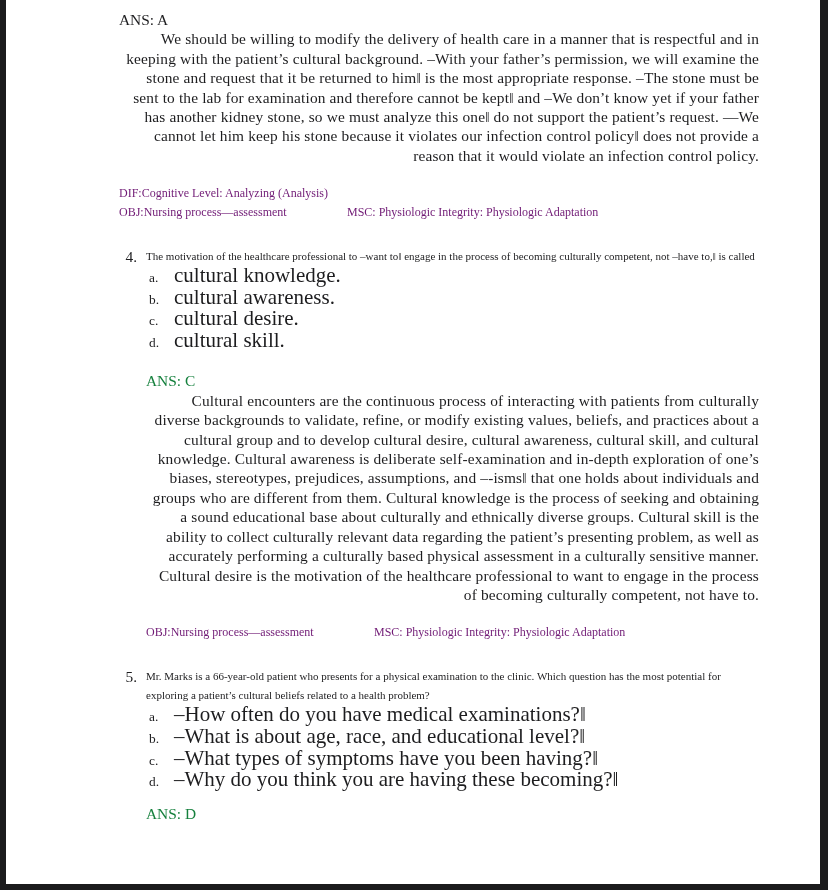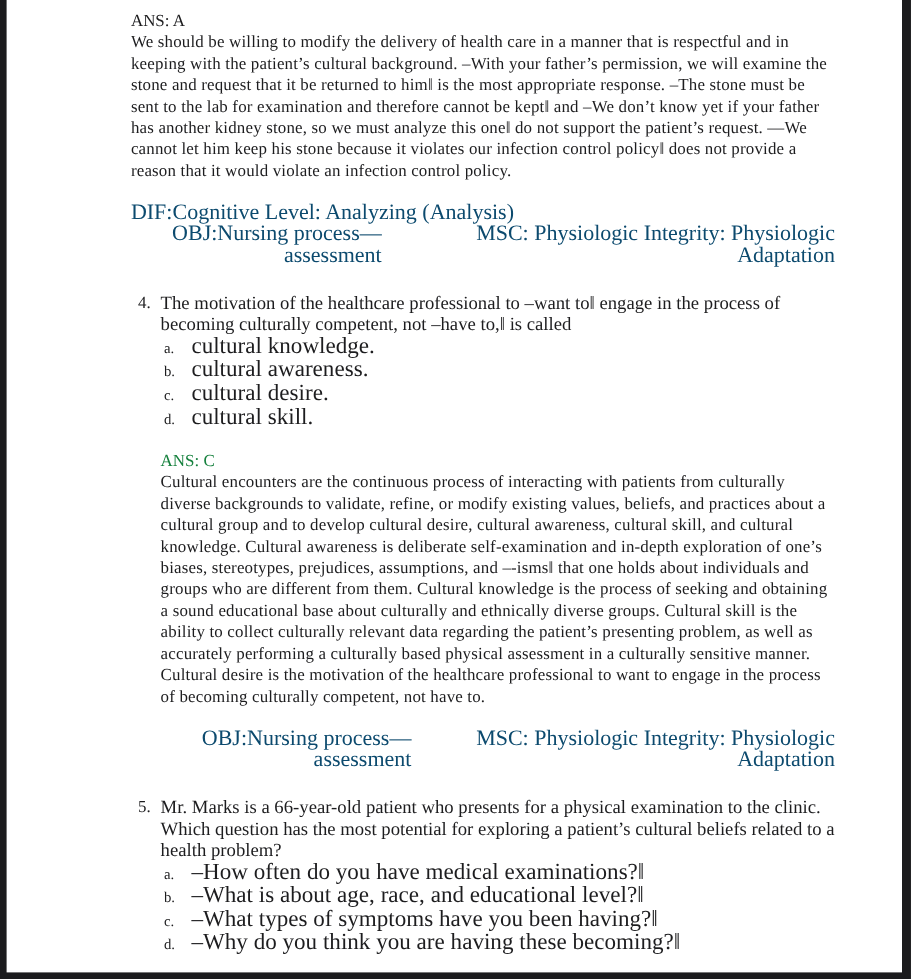--- a/index.html
+++ b/index.html
@@ -31,21 +31,21 @@
     left: 113px;
     top: 10px;
     width: 640px;
   }
 
   
   .para {
     font-size: 15.4px;
     line-height: 19.4px;
     color: #1d1d1f;
-    text-align: left;
+    text-align: right;
     margin: 0;
     letter-spacing: 0.01em;
   }
 
   .ans-line {
     font-size: 15.4px;
     line-height: 19.4px;
     color: #1d1d1f;
     margin: 0;
   }
@@ -53,24 +53,23 @@
   .rationale {
     margin: 0;
   }
 
   .block-gap-sm { height: 12px; }
   .block-gap-md { height: 19px; }
   .block-gap-lg { height: 24px; }
 
   
   .meta {
-    font-size: 20px;
+    font-size: 12px;
     line-height: 19.2px;
-    color: #0c4a6e;
-    text-align: right;
+    color: #701a75;
   }
   .meta-row {
     display: flex;
     align-items: baseline;
   }
   .meta-obj { width: 228px; flex: 0 0 228px; font-family: Liberation Serif, serif; }
   .meta-msc { flex: 1 1 auto; }
 
   
   .question {
@@ -84,21 +83,21 @@
     padding-right: 9px;
     box-sizing: border-box;
     font-size: 15.4px;
     line-height: 19.4px;
     color: #1d1d1f;
   }
   .q-body {
     flex: 1 1 auto;
   }
   .q-stem {
-    font-size: 17px;
+    font-size: 11px;
     line-height: 19.4px;
     color: #1d1d1f;
     margin: 0;
   }
 
   
   .choices {
     margin: 0;
     padding: 0;
     list-style: none;

